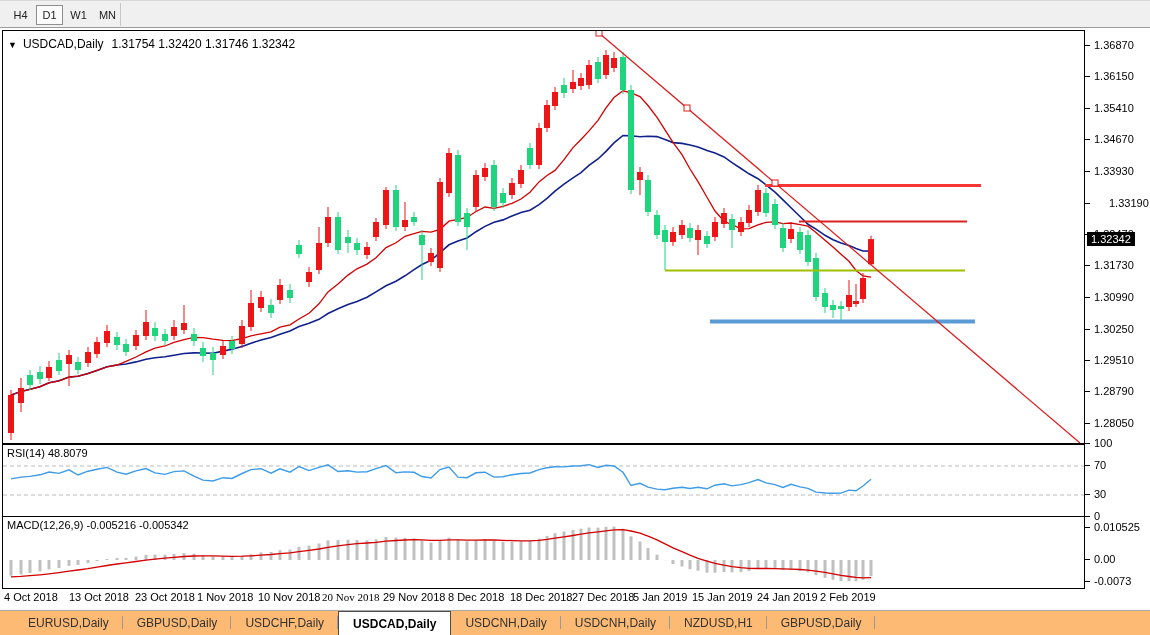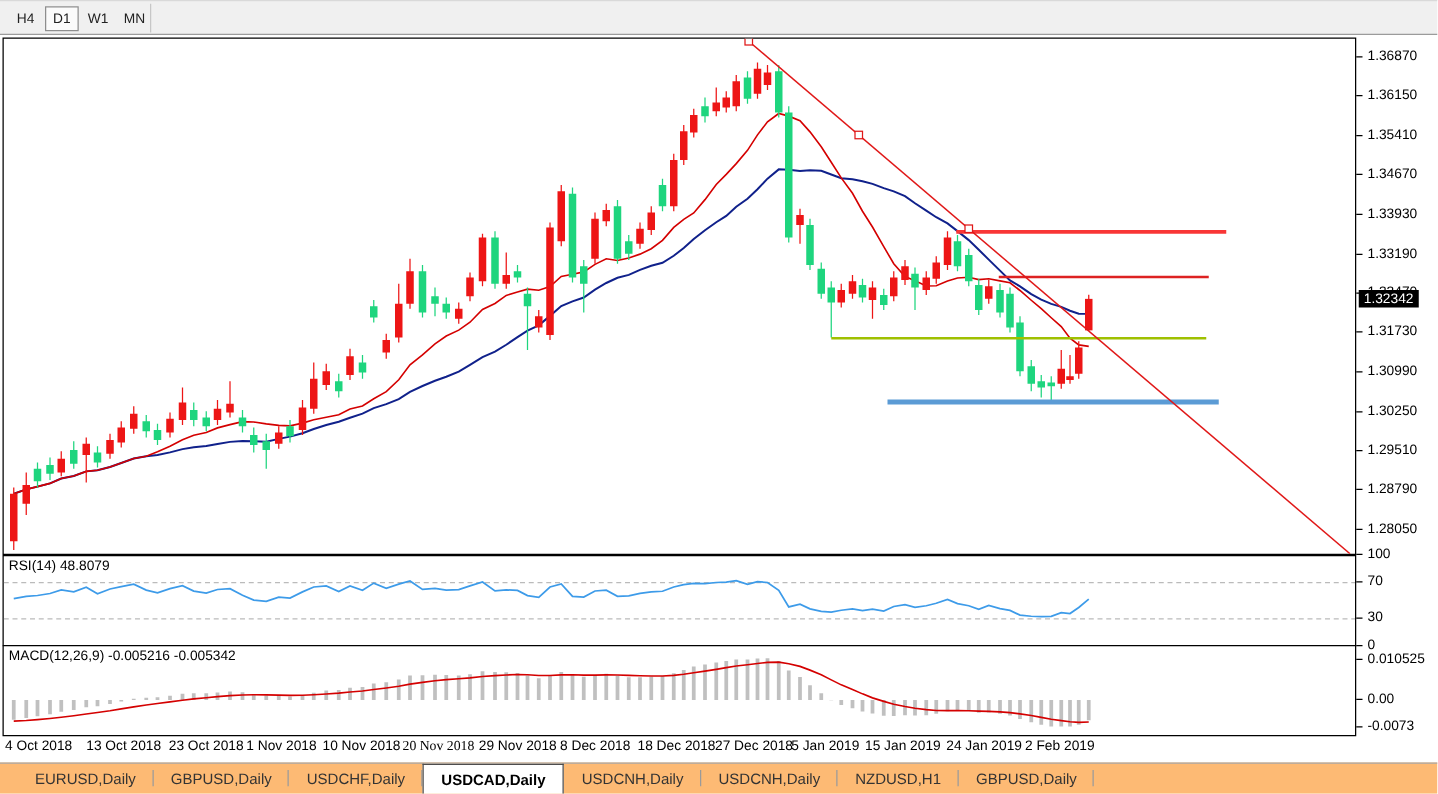--- a/index.html
+++ b/index.html
@@ -48,20 +48,21 @@
 
   <div id="toolbar">
 
     <div class="tbtn">H4</div>
       <div class="tbtn active">D1</div>
       <div class="tbtn">W1</div>
       <div class="tbtn">MN</div>
       <div class="tsep"></div>
   </div>
 
+  <div id="chart-title"><span class="arr">▼</span><span>USDCAD,Daily</span><span class="vals">1.31754 1.32420 1.31746 1.32342</span></div>
 
   <div id="main-panel" class="panel">
     <svg id="main-svg" width="1081" height="412">
         <polyline points="8,364.0 18,360.5 27,358.3 37,355.7 46,351.8 56,349.8 66,346.1 75,345.2 85,342.6 94,339.4 104,335.8 114,334.0 123,333.0 133,330.9 143,328.3 152,326.8 162,325.8 171,324.2 181,322.5 191,321.9 200,322.0 210,322.3 220,320.1 229,318.3 239,315.6 248,312.2 258,309.0 268,306.4 277,303.2 287,299.9 296,295.5 306,292.3 316,288.3 325,282.5 335,277.8 345,273.6 354,270.4 364,266.3 373,260.9 383,254.7 393,250.3 402,244.8 411,238.7 419,233.5 428,229.3 437,221.7 446,213.8 455,210.1 464,207.0 473,200.7 482,195.4 491,191.2 500,188.9 509,184.9 518,181.6 527,179.2 536,173.6 544,167.4 552,160.2 561,153.2 570,146.8 578,141.7 586,134.4 595,128.0 603,120.4 611,111.9 620,104.5 628,104.8 637,105.7 645,105.2 654,105.6 662,108.6 670,111.6 679,112.4 687,114.0 695,116.1 704,119.5 712,122.1 721,125.9 729,131.6 738,137.5 746,142.8 755,147.7 763,153.9 772,161.1 780,168.8 788,176.7 797,185.5 805,193.3 813,198.1 822,204.3 830,208.7 838,212.1 846,214.5 853,217.6 860,220.0 868,220.1" fill="none" stroke="#10218b" stroke-width="1.6"></polyline>
         <polyline points="8,364.0 18,360.5 27,358.3 37,355.7 46,351.8 56,349.8 66,346.1 75,345.2 85,342.6 94,339.4 104,335.8 114,334.0 123,330.4 133,326.0 143,320.8 152,317.2 162,315.0 171,311.3 181,308.7 191,306.3 200,306.6 210,308.1 220,309.3 229,309.7 239,307.5 248,304.8 258,302.8 268,300.8 277,296.2 287,293.8 296,288.0 306,282.3 316,272.8 325,260.9 335,252.9 345,244.1 354,237.8 364,233.1 373,226.8 383,216.6 393,211.8 402,205.3 411,202.6 419,200.3 428,201.2 437,198.3 446,190.2 455,188.4 464,186.5 473,180.5 482,176.0 491,177.4 500,175.4 509,172.3 518,168.0 527,161.3 536,150.9 544,144.5 552,139.4 561,128.7 570,116.6 578,108.5 586,99.9 595,89.3 603,76.9 611,66.5 620,59.8 628,61.9 637,65.6 645,74.5 654,86.4 662,98.8 670,111.3 679,123.6 687,138.0 695,150.6 704,166.3 712,180.0 721,190.3 729,193.6 738,197.8 746,197.6 755,193.8 763,191.4 772,190.8 780,192.7 788,192.0 797,193.7 805,195.2 813,201.4 822,209.2 830,215.9 838,223.2 846,230.3 853,239.5 860,244.9 868,246.1" fill="none" stroke="#d40000" stroke-width="1.3"></polyline>
         <line x1="8" y1="359.0" x2="8" y2="409.0" stroke="#ed1515" stroke-width="1"></line>
         <rect x="5" y="364.0" width="6" height="38.0" fill="#ed1515"></rect>
         <line x1="18" y1="347.0" x2="18" y2="381.0" stroke="#ed1515" stroke-width="1"></line>
         <rect x="15" y="357.0" width="6" height="15.0" fill="#ed1515"></rect>
         <line x1="27" y1="339.0" x2="27" y2="359.0" stroke="#1ed57e" stroke-width="1"></line>
@@ -383,21 +384,21 @@
       <div class="axis-label" style="top: 11.0064px;">1.36870</div>
       <div class="axis-tick" style="top: 47.868px;"></div>
       <div class="axis-label" style="top: 41.868px;">1.36150</div>
       <div class="axis-tick" style="top: 79.5868px;"></div>
       <div class="axis-label" style="top: 73.5868px;">1.35410</div>
       <div class="axis-tick" style="top: 111.306px;"></div>
       <div class="axis-label" style="top: 105.306px;">1.34670</div>
       <div class="axis-tick" style="top: 143.024px;"></div>
       <div class="axis-label" style="top: 137.024px;">1.33930</div>
       <div class="axis-tick" style="top: 174.743px;"></div>
-      <div class="axis-label" style="top: 168.743px;">1.33190</div>
+      <div class="axis-label" style="top: 168.743px; margin-left: 15px;">1.33190</div>
       <div class="axis-tick" style="top: 205.605px;"></div>
       <div class="axis-label" style="top: 199.605px;">1.32470</div>
       <div class="axis-tick" style="top: 237.324px;"></div>
       <div class="axis-label" style="top: 231.324px;">1.31730</div>
       <div class="axis-tick" style="top: 269.042px;"></div>
       <div class="axis-label" style="top: 263.042px;">1.30990</div>
       <div class="axis-tick" style="top: 300.761px;"></div>
       <div class="axis-label" style="top: 294.761px;">1.30250</div>
       <div class="axis-tick" style="top: 332.48px;"></div>
       <div class="axis-label" style="top: 326.48px;">1.29510</div>

